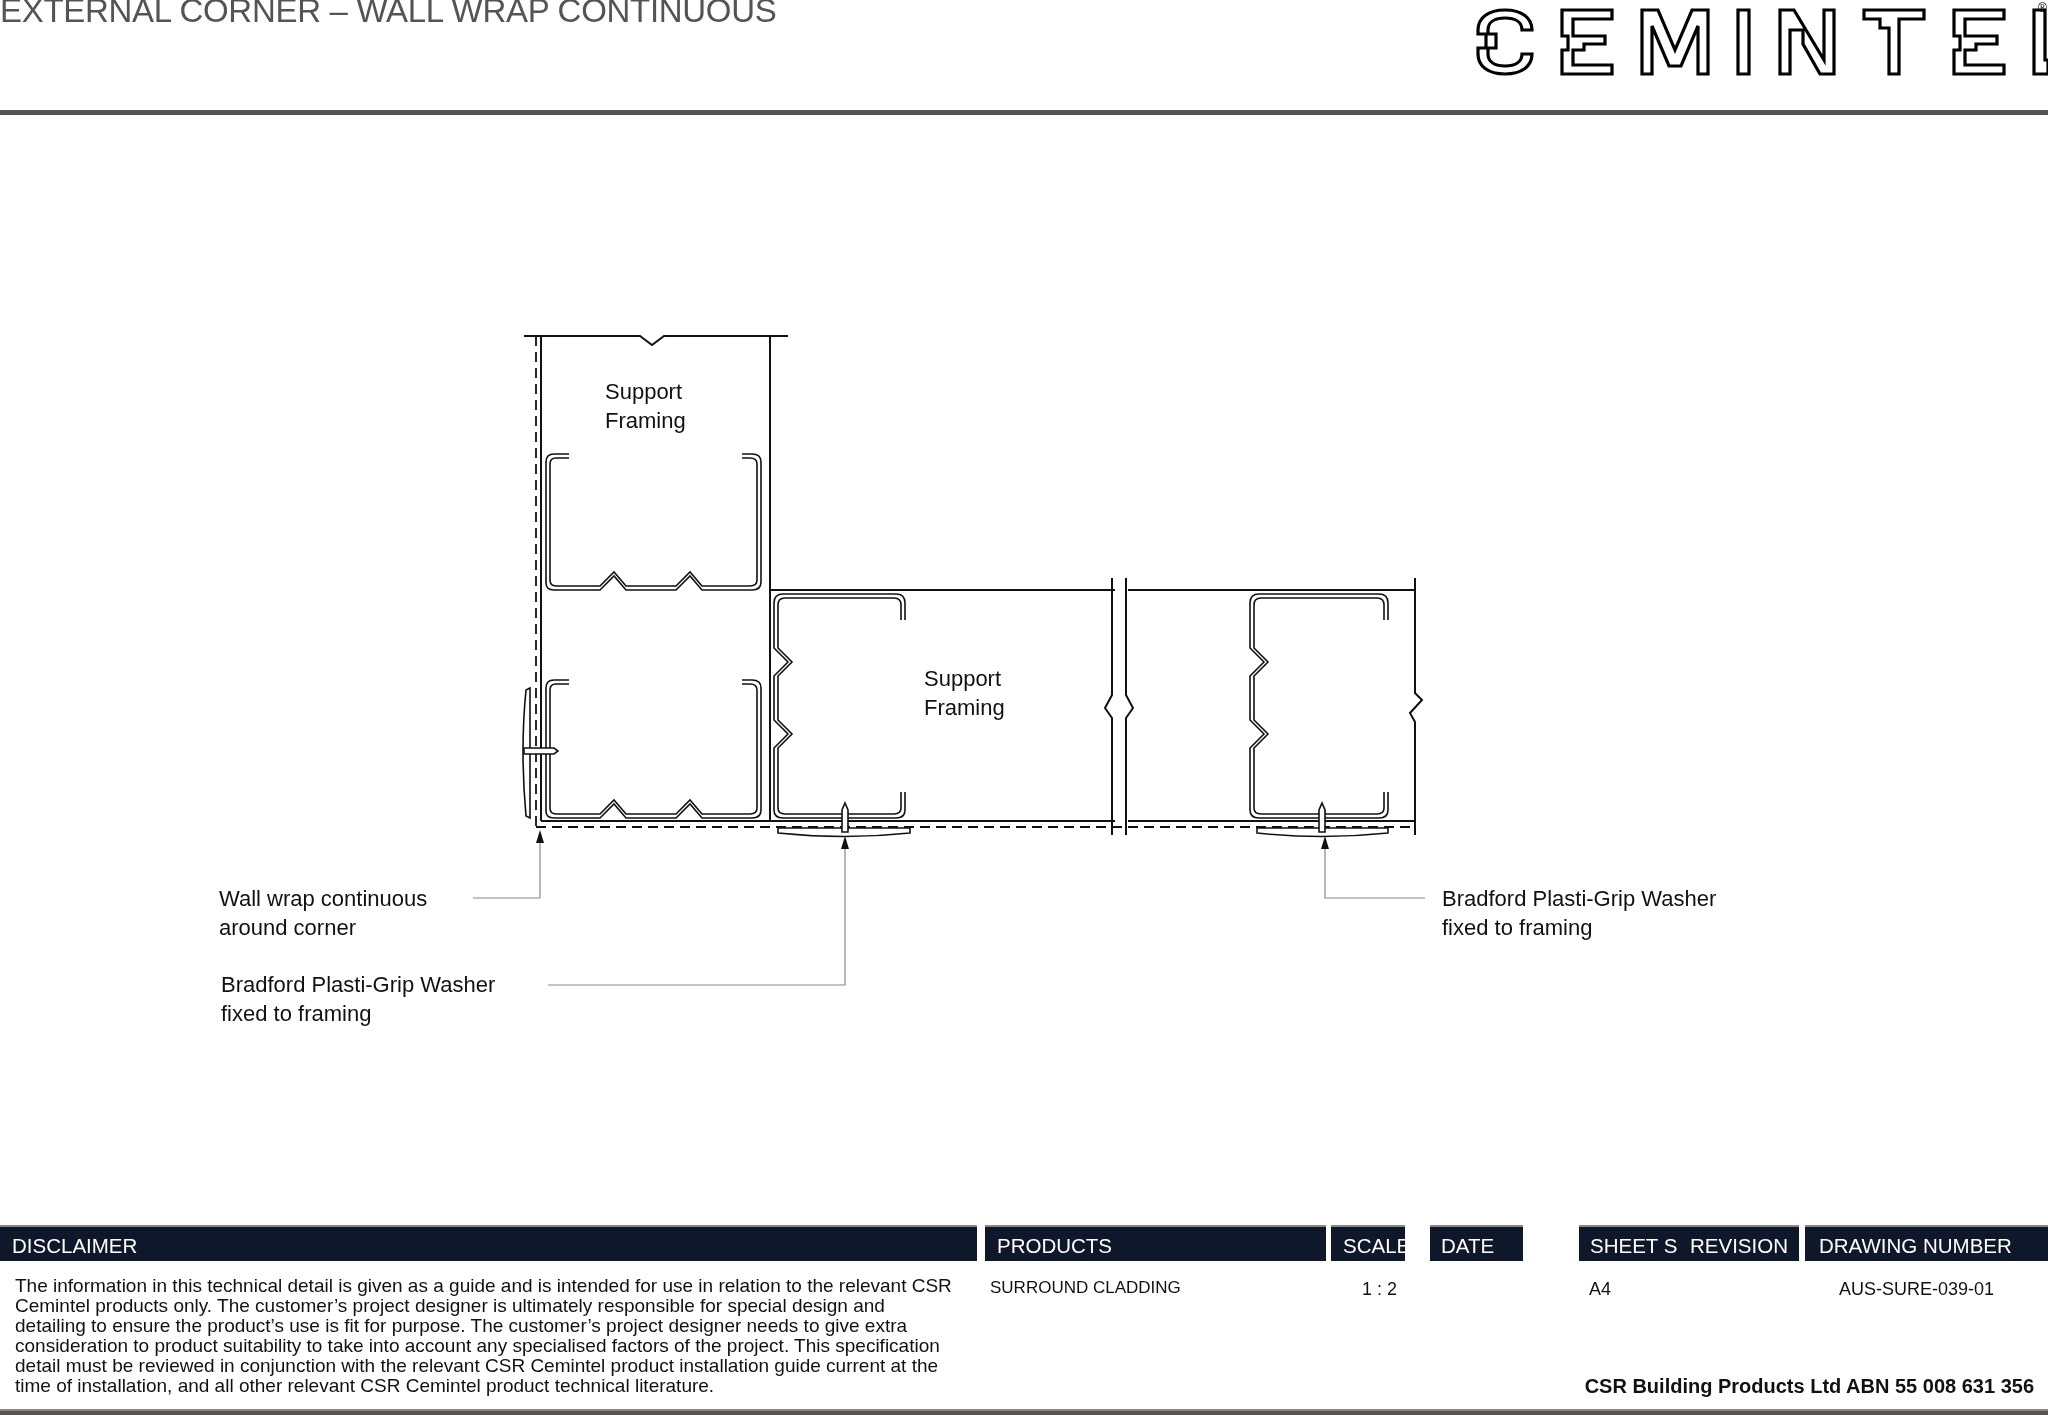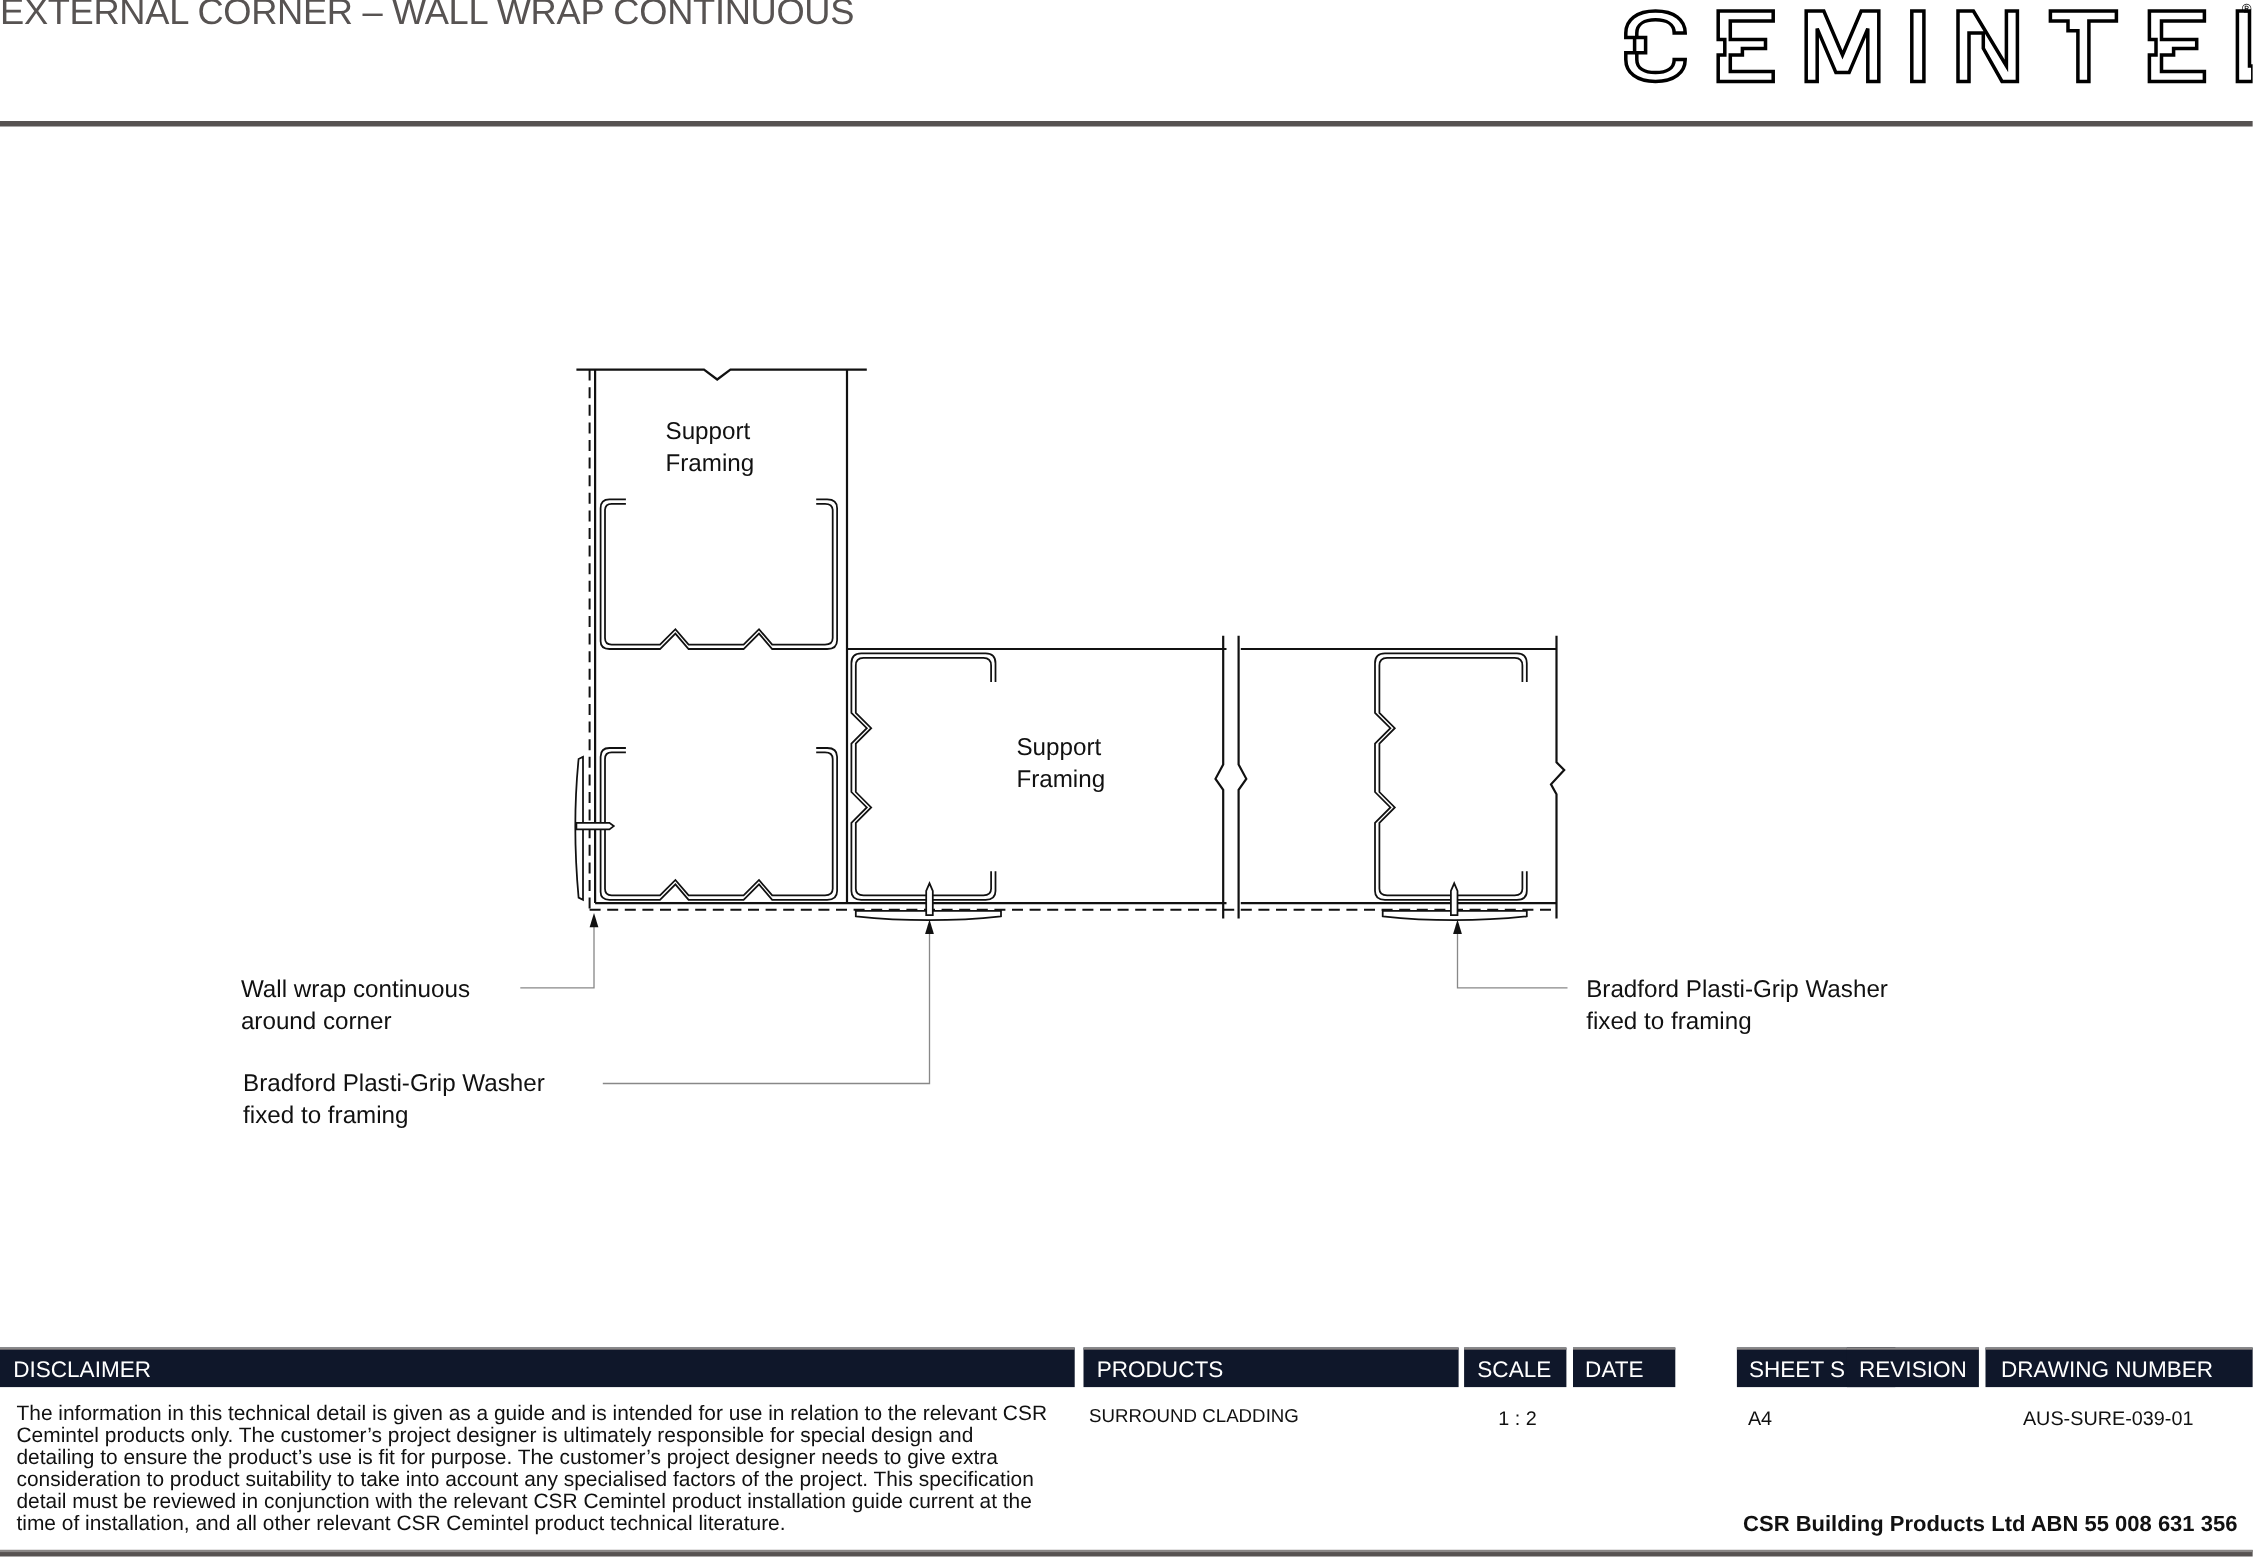--- a/index.html
+++ b/index.html
@@ -124,21 +124,21 @@
   <div>fixed to framing</div>
 </div>
 <div class="label" style="left:1442px; top:884px;">
   <div>Bradford Plasti-Grip Washer</div>
   <div>fixed to framing</div>
 </div>
 
 <div class="title-block">
   <div class="hdr" style="left:0; width:977px;">DISCLAIMER</div>
   <div class="hdr" style="left:985px; width:341px;">PRODUCTS</div>
-  <div class="hdr" style="left:1331px; width:93px; ">SCALE</div>
+  <div class="hdr" style="left:1331px; width:74px; ">SCALE</div>
   <div class="hdr" style="left:1430px; width:93px; padding-left:11px;">DATE</div>
   <div class="hdr" style="left:1579px; width:144px; padding-left:11px;">SHEET SIZE</div>
   <div class="hdr" style="left:1679px; width:120px; padding-left:11px;">REVISION</div>
   <div class="hdr" style="left:1805px; width:243px; padding-left:14px;">DRAWING NUMBER</div>
 
   <div class="disclaimer-text">The information in this technical detail is given as a guide and is intended for use in relation to the relevant CSR Cemintel products only. The customer’s project designer is ultimately responsible for special design and detailing to ensure the product’s use is fit for purpose. The customer’s project designer needs to give extra consideration to product suitability to take into account any specialised factors of the project. This specification detail must be reviewed in conjunction with the relevant CSR Cemintel product installation guide current at the time of installation, and all other relevant CSR Cemintel product technical literature.</div>
   <div class="cell" style="left:990px; top:53px; font-size:17px;">SURROUND CLADDING</div>
   <div class="cell" style="left:1362px; top:54px;">1 : 2</div>
   <div class="cell" style="left:1441px; top:54px;"></div>
   <div class="cell" style="left:1589px; top:54px;">A4</div>

